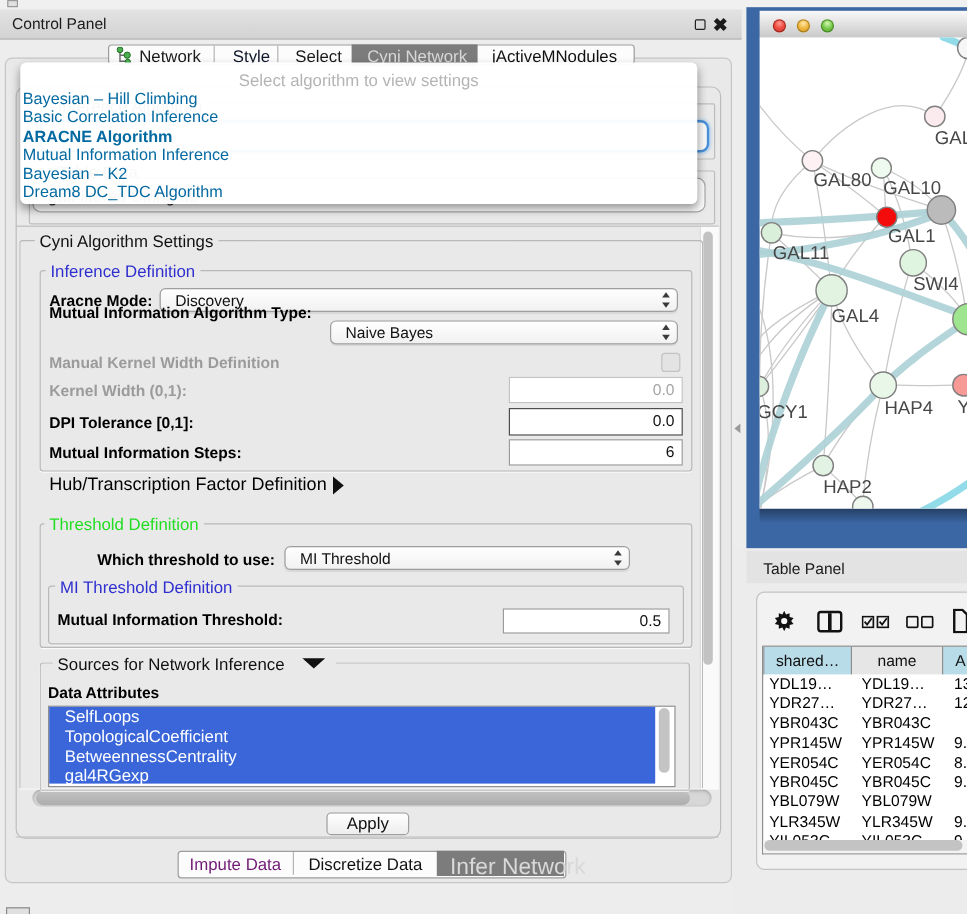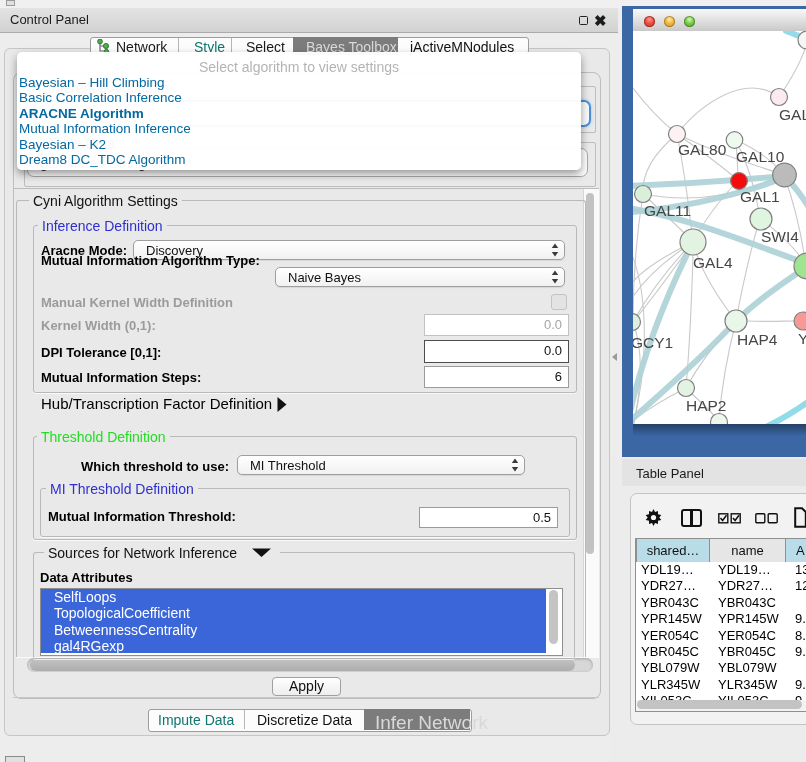--- a/index.html
+++ b/index.html
@@ -44,23 +44,23 @@
 <div class="abs" style="left:178px;top:38px;width:1px;height:14px;background:#b5b5b5;"></div>
 <div class="abs" style="left:231px;top:38px;width:1px;height:14px;background:#b5b5b5;"></div>
 <div class="abs" style="left:293px;top:37px;width:105px;height:17px;background:#7c7c7c;border-bottom:1px solid #4f4f4f;"></div>
 <svg class="abs" style="left:97px;top:39px;" width="13" height="15" viewBox="0 0 13 15">
   <path d="M3 3 L3 12 L9 12 M3 7 L8 7" stroke="#6a6a6a" stroke-width="1.2" fill="none"></path>
   <circle cx="3" cy="2.5" r="2.4" fill="#4caf50" stroke="#1b6b1f" stroke-width="0.8"></circle>
   <circle cx="9" cy="7" r="2.6" fill="#4caf50" stroke="#1b6b1f" stroke-width="0.8"></circle>
   <circle cx="9.5" cy="12.5" r="2.2" fill="#4caf50" stroke="#1b6b1f" stroke-width="0.8"></circle>
 </svg>
 <div class="abs" style="left:116px;top:39px;font-size:14px;color:#1a1a1a;">Network</div>
-<div class="abs" style="left:194px;top:39px;font-size:14px;color:#0f766e;">Style</div>
+<div class="abs" style="left:194px;top:39px;font-size:14px;color:#0f172a;">Style</div>
 <div class="abs" style="left:246px;top:39px;font-size:14px;color:#1a1a1a;">Select</div>
-<div class="abs" style="left:306px;top:39px;font-size:14px;color:#d9d9d9;">Bayes Toolbox</div>
+<div class="abs" style="left:306px;top:39px;font-size:14px;color:#d9d9d9;">Cyni Network</div>
 <div class="abs" style="left:410px;top:39px;font-size:14px;color:#111;">jActiveMNodules</div>
 
 <div class="abs" style="left:13px;top:188px;width:586px;height:1px;background:#bdbdbd;"></div>
 <div class="abs" style="left:583px;top:189px;width:15px;height:469px;background:#fafafa;border-left:1px solid #d6d6d6;"></div>
 <div class="abs" style="left:586px;top:193px;width:8px;height:361px;background:#c2c2c2;border-radius:4px;"></div>
 
 <div class="abs" style="left:27px;top:658px;width:566px;height:14px;background:#d7d7d7;border-radius:7px;box-shadow:inset 0 1px 3px rgba(0,0,0,.25);"></div>
 <div class="abs" style="left:30px;top:659px;width:545px;height:12px;background:linear-gradient(#c2c2c2,#adadad);border-radius:6px;"></div>
 
 <div class="abs etched" style="left:16px;top:200px;width:568px;height:456px;border-bottom:none;border-radius:3px 3px 0 0;"></div>
@@ -139,21 +139,21 @@
 <div class="abs" style="left:41px;top:589px;width:505px;height:64px;background:#3a66d9;color:#fff;font-size:14px;line-height:16.4px;padding-left:13px;box-sizing:border-box;">SelfLoops<br>TopologicalCoefficient<br>BetweennessCentrality<br>gal4RGexp</div>
 <div class="abs" style="left:549px;top:590px;width:9px;height:54px;background:#c4c4c4;border-radius:4.5px;"></div>
 
 <div class="abs" style="left:272px;top:677px;width:67px;height:17px;background:linear-gradient(#ffffff,#ededed);border:1px solid #9f9f9f;border-radius:4px;text-align:center;line-height:17px;font-size:14px;">Apply</div>
 
 <div class="abs" style="left:13px;top:697px;width:586px;height:1px;background:#c6c6c6;"></div>
 
 <div class="abs" style="left:148px;top:709px;width:322px;height:21px;background:#fcfcfc;border:1px solid #9d9d9d;border-radius:3px;"></div>
 <div class="abs" style="left:244px;top:710px;width:1px;height:19px;background:#b5b5b5;"></div>
 <div class="abs" style="left:364px;top:709px;width:106px;height:21px;background:#7c7c7c;"></div>
-<div class="abs" style="left:158px;top:712px;font-size:14px;color:#0f766e;">Impute Data</div>
+<div class="abs" style="left:158px;top:712px;font-size:14px;color:#701a75;">Impute Data</div>
 <div class="abs" style="left:257px;top:712px;font-size:14px;color:#111;">Discretize Data</div>
 <div class="abs" style="left:375px;top:712px;font-size:19px;color:#d9d9d9;">Infer Network</div>
 
 <div class="abs" style="left:5px;top:756px;width:18px;height:10px;border:1.5px solid #8a8a8a;background:#e0e0e0;"></div>
 
 <div class="abs" style="left:17px;top:52px;width:564px;height:118px;background:rgba(255,255,255,0.965);border-radius:5px;box-shadow:0 4px 8px rgba(0,0,0,.4);"></div>
 <div class="abs" style="left:17px;top:59px;width:564px;text-align:center;color:#b4b4b4;font-size:14px;">Select algorithm to view settings</div>
 <div class="abs" style="left:19px;top:75px;font-size:13.5px;line-height:15.4px;color:#0369a1;">Bayesian – Hill Climbing<br>Basic Correlation Inference<br><b>ARACNE Algorithm</b><br>Mutual Information Inference<br>Bayesian – K2<br>Dream8 DC_TDC Algorithm</div>
 
 <div class="abs" style="left:612px;top:353px;width:0;height:0;border-top:4px solid transparent;border-bottom:4px solid transparent;border-right:5px solid #9a9a9a;"></div>

